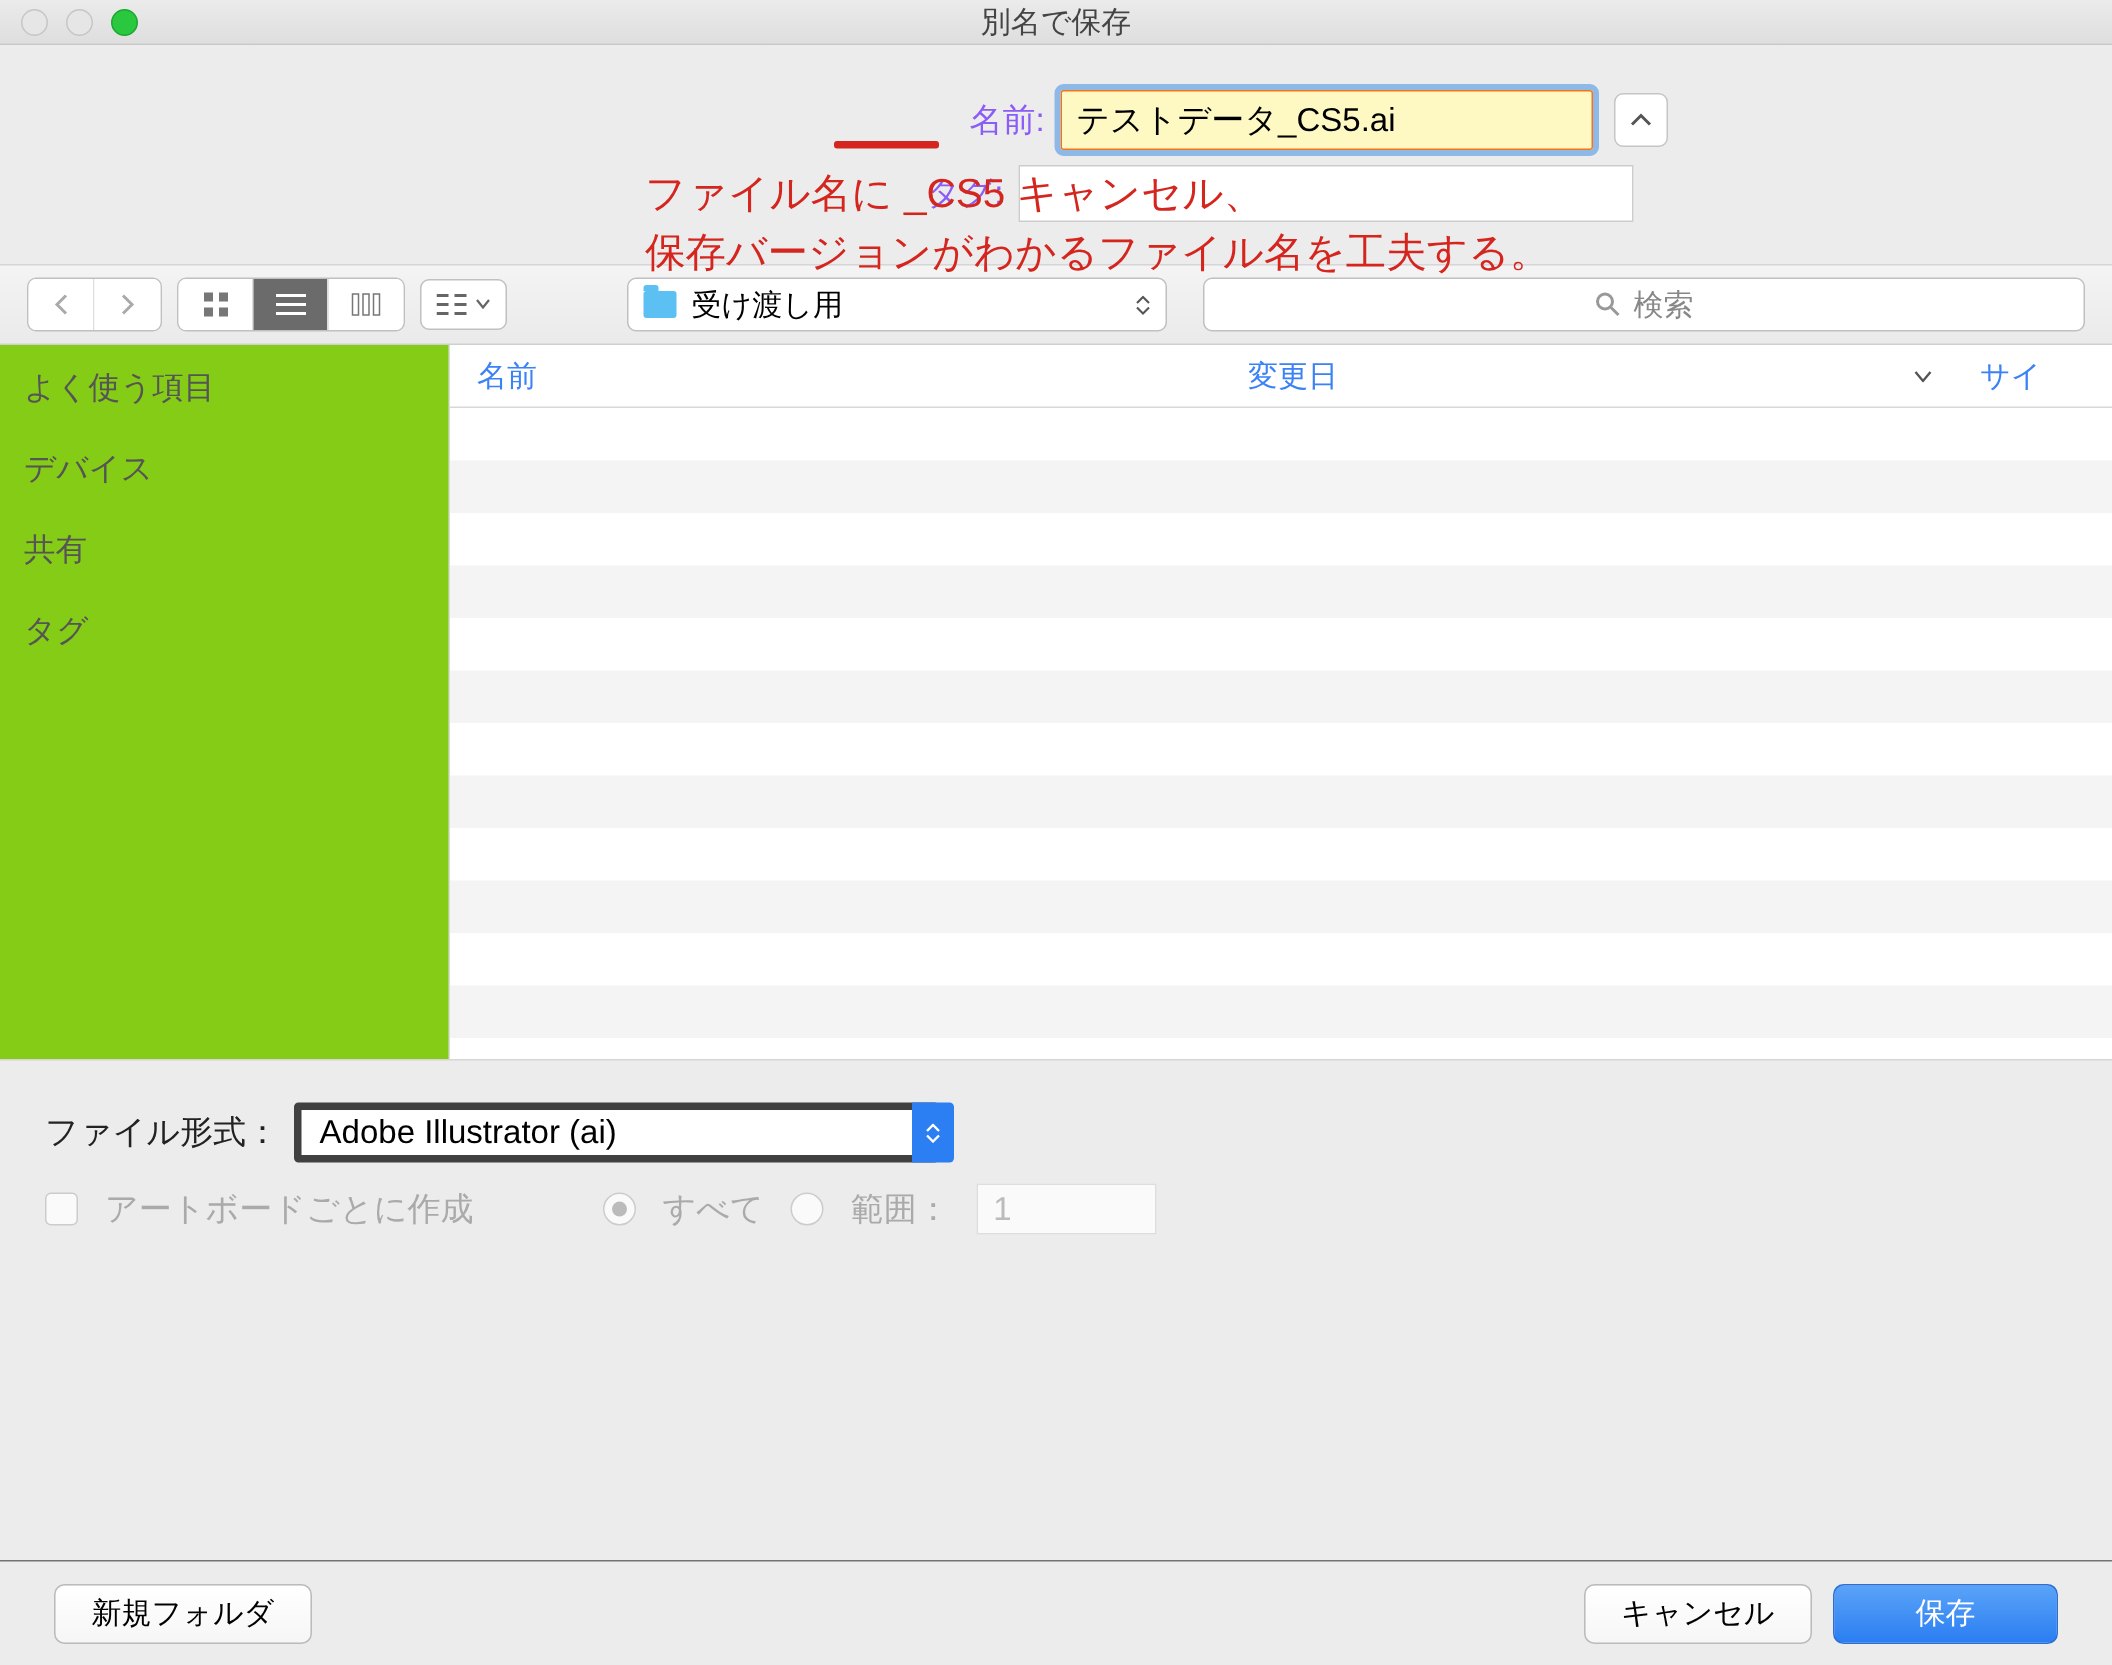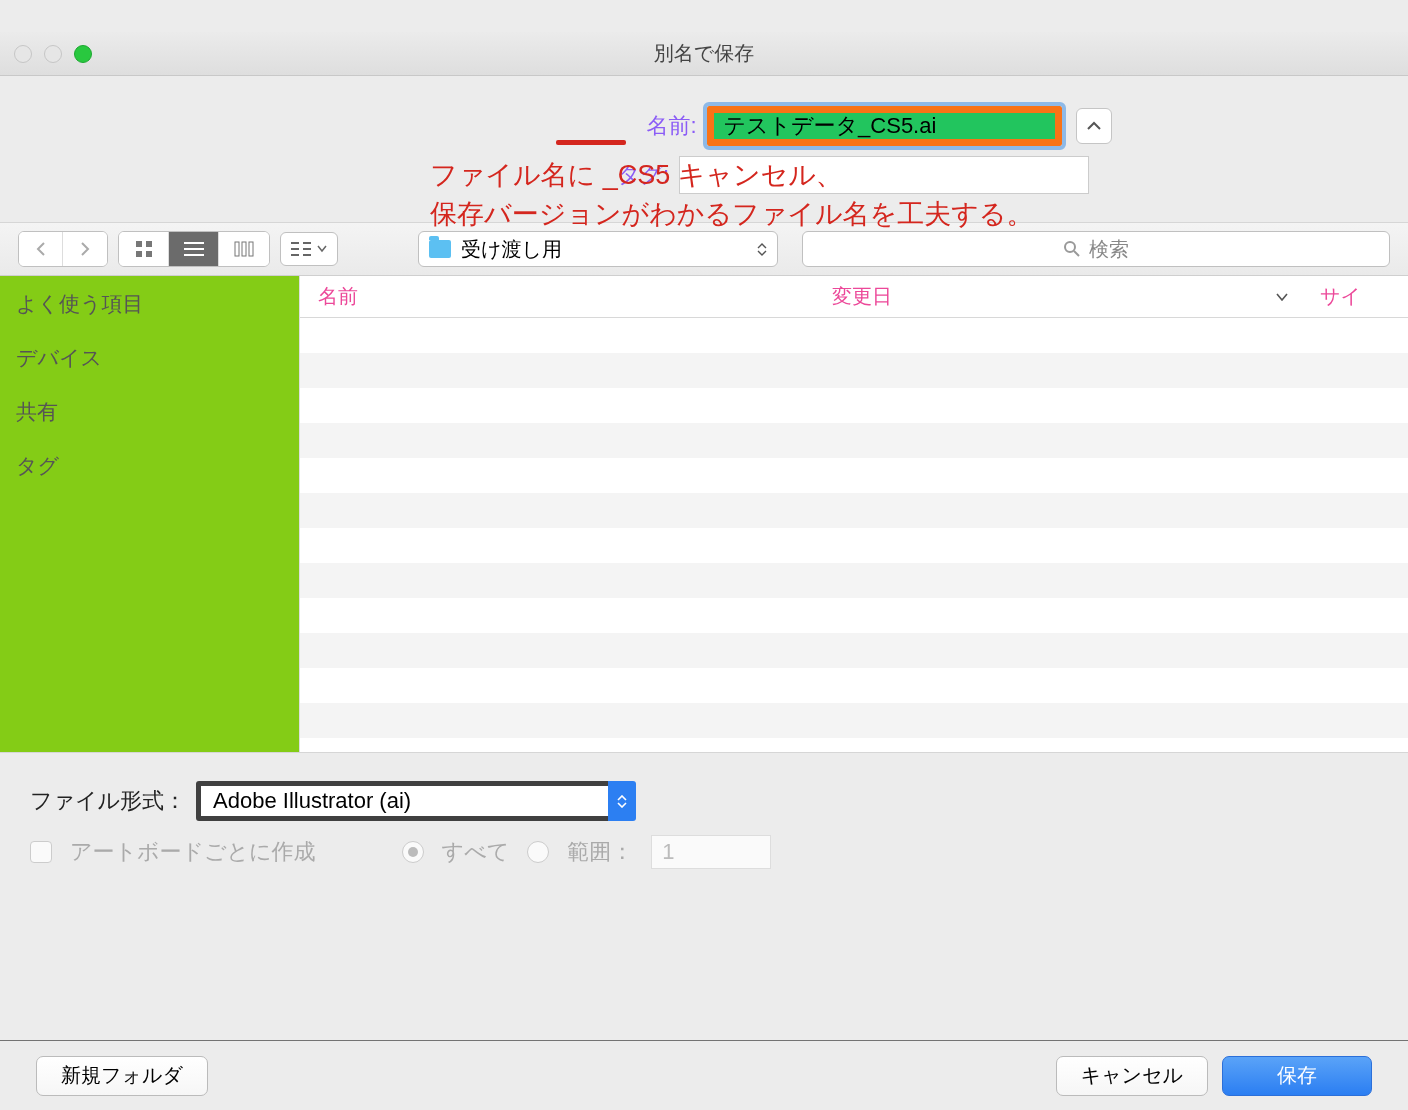--- a/index.html
+++ b/index.html
@@ -5,38 +5,37 @@
 * { box-sizing: border-box; margin: 0; padding: 0; }
 body {
   font-family: -apple-system, "Helvetica Neue", Arial, sans-serif;
   font-size: 20px;
   background: #ececec;
   width: 1408px;
   height: 1110px;
   overflow: hidden;
 }
 .titlebar {
-  height: 44px;
+  height: 30px;
   background: linear-gradient(#ebebeb,#dedede);
   display: flex;
   align-items: center;
   position: relative;
   border-bottom: 1px solid #c8c8c8;
-  margin-top: 32px;
 }
 .traffic { display:flex; gap:12px; margin-left:14px; }
 .tl { width:18px; height:18px; border-radius:50%; }
 .tl.close { background:#e6e6e6; border:1px solid #c6c6c6; }
 .tl.min { background:#e6e6e6; border:1px solid #c6c6c6; }
 .tl.zoom { background:#29c83f; border:1px solid #1ca830; }
 .title { position:absolute; left:0; right:0; text-align:center; font-size:20px; color:#444; }
 .upper { padding: 30px 0 14px 0; }
 .row { display:flex; align-items:center; justify-content:center; margin-bottom:10px; position:relative;}
 .lbl { width:410px; text-align:right; padding-right:10px; font-size:22px; color:#8b5cf6;}
-.name-input { width:355px; height:40px; border:7px solid #f97316; background:#22c55e; font-size:22px; padding:0 10px; outline:4px solid #8eb9e7; border-radius:2px; }
+.name-input { width:355px; height:40px; border:1px solid #f97316; background:#fef9c3; font-size:22px; padding:0 10px; outline:4px solid #8eb9e7; border-radius:2px; }
 .underline { position:absolute; left:556px; top:34px; width:70px; height:5px; background:#d4261e; border-radius:2px; }
 .collapse-btn { width:36px; height:36px; margin-left:14px; border:1px solid #c5c5c5; border-radius:6px; background:#fff; display:flex; align-items:center; justify-content:center; cursor:pointer;}
 .tag-input { width:410px; height:38px; border:1px solid #ccc; background:#fff; font-size:22px; padding:0 10px; }
 .annot { position:absolute; left:430px; top:0; font-size:27px; color:#d4261e; line-height:1.45; white-space:nowrap; pointer-events:none; }
 .tag-row { position:relative; }
 .tag-row .annot { left:430px; top:0; }
 .toolbar { height:54px; background:linear-gradient(#f4f4f4,#eaeaea); border-top:1px solid #d6d6d6; border-bottom:1px solid #cfcfcf; display:flex; align-items:center; padding:0 18px; gap:10px; margin-top:4px;}
 .nav { display:flex; border:1px solid #c0c0c0; border-radius:6px; overflow:hidden; background:#fff;}
 .nav button { width:44px; height:34px; background:#fff; border:none; border-right:1px solid #ddd; color:#888; display:flex;align-items:center;justify-content:center;cursor:pointer;}
 .nav button:last-child{border-right:none;}
@@ -47,21 +46,21 @@
 .arr-btn{height:34px;padding:0 10px;border:1px solid #c0c0c0;border-radius:6px;background:#fff;display:flex;align-items:center;gap:4px;cursor:pointer;}
 .folder-pop{flex:0 0 360px; height:36px; border:1px solid #c0c0c0; border-radius:6px; background:#fff; display:flex; align-items:center; padding:0 10px; margin-left:70px; cursor:pointer;}
 .folder-ico{width:22px;height:18px;background:#5cc0f2;border-radius:2px;margin-right:10px;position:relative;}
 .folder-ico:before{content:"";position:absolute;top:-4px;left:0;width:10px;height:4px;background:#5cc0f2;border-radius:2px 2px 0 0;}
 .pop-caret{margin-left:auto;display:flex;flex-direction:column;gap:1px;}
 .search{flex:1; height:36px; border:1px solid #c0c0c0; border-radius:6px; background:#fff; display:flex; align-items:center; justify-content:center; gap:8px; margin-left:14px; color:#888;}
 .body { display:flex; height:476px; background:#fff;}
 .sidebar{width:300px; background:#84cc16; border-right:1px solid #ddd; padding:14px 16px;}
 .sidebar div{font-size:21px; color:#555; margin-bottom:26px; cursor:pointer;}
 .filelist{flex:1; background:#fff; overflow:hidden;}
-.colhead{height:42px; display:flex; align-items:center; border-bottom:1px solid #d8d8d8; font-size:20px; color:#ec4899;}
+.colhead{height:42px; display:flex; align-items:center; border-bottom:1px solid #d8d8d8; font-size:20px; color:#3b82f6;}
 .colhead .c1{width:520px;padding-left:18px;font-weight:500;}
 .colhead .c2{flex:1;padding-left:12px;display:flex;align-items:center;font-weight:500;}
 .colhead .c3{width:100px;padding-left:12px;font-weight:400;}
 .sort-caret{margin-left:auto;margin-right:20px;}
 .rows .r{height:35px;}
 .rows .r:nth-child(even){background:#f4f4f4;}
 .bottom{background:#ececec; border-top:1px solid #d6d6d6; padding:28px 30px 0 30px; height:296px;}
 .fmt-row{display:flex;align-items:center;gap:10px;margin-bottom:14px;}
 .fmt-lbl{font-size:22px;color:#222;}
 .fmt-sel{width:430px;height:40px;border:5px solid #404040;border-radius:3px;background:#fff;display:flex;align-items:center;padding:0 12px;font-size:22px;cursor:pointer;}

